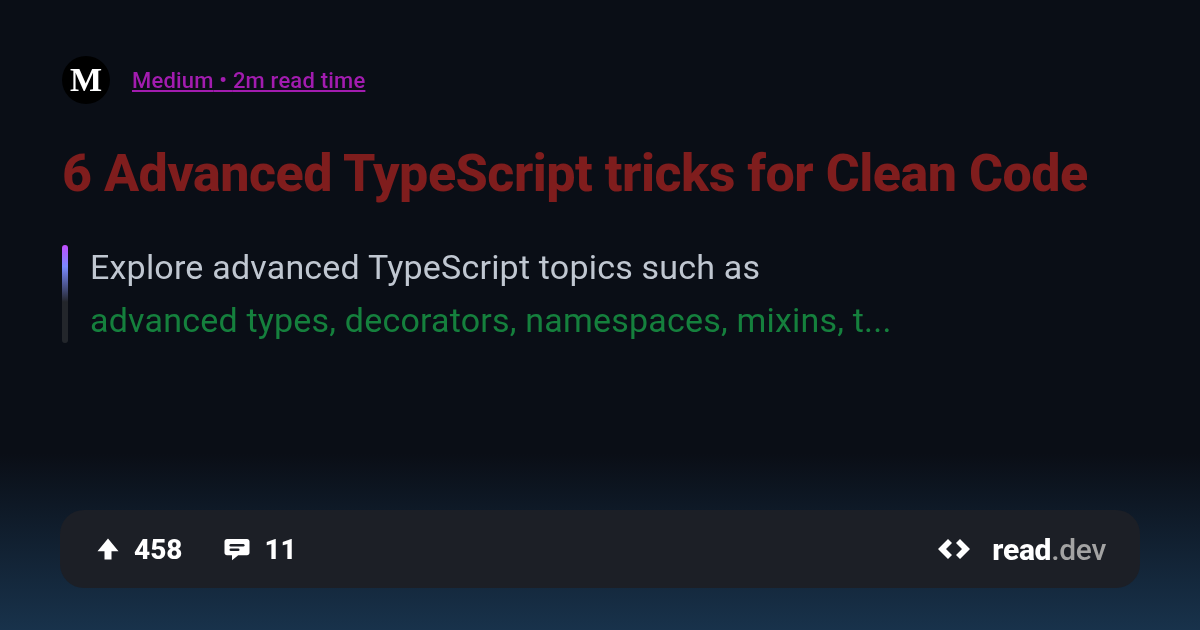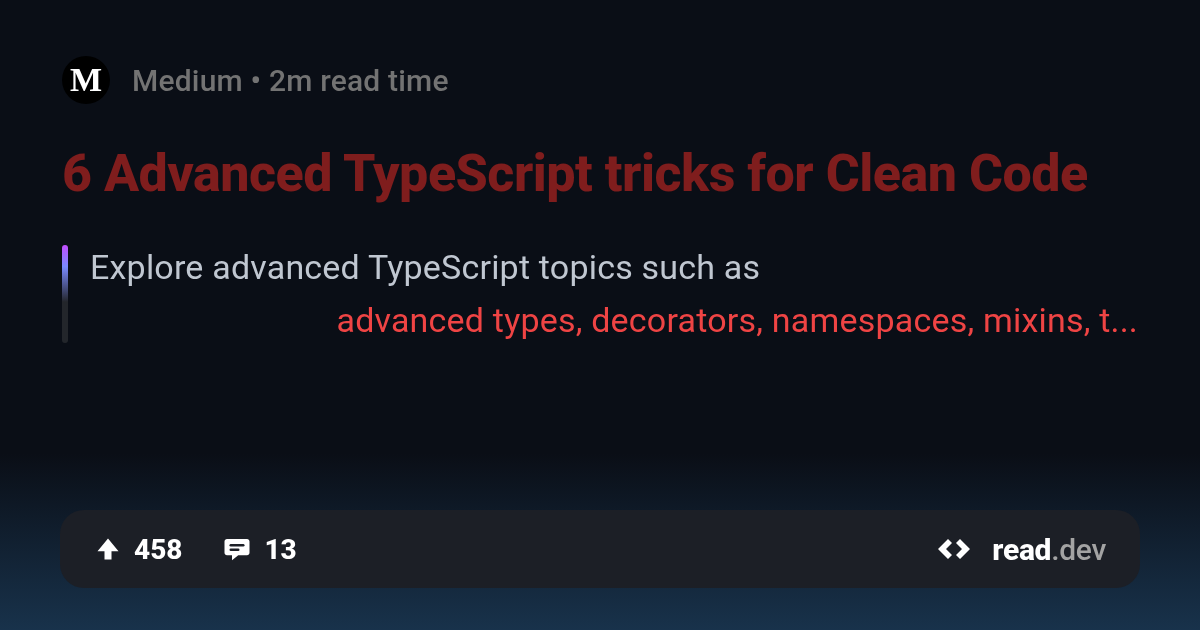--- a/index.html
+++ b/index.html
@@ -30,24 +30,25 @@
       display: flex;
       align-items: center;
       justify-content: center;
       font-family: Georgia, 'Times New Roman', serif;
       font-weight: 900;
       font-size: 34px;
       color: #ffffff;
       line-height: 1;
     }
     .meta-text {
-      color: #737373;
-      font-size: 30px;
+      color: #a21caf;
+      font-size: 22px;
       font-weight: 500;
       letter-spacing: 0.2px;
+      text-decoration: underline;
     }
     .title {
       font-size: 52px;
       font-weight: 800;
       line-height: 1.22;
       letter-spacing: -0.5px;
       margin-bottom: 36px;
       color: #7f1d1d;
     }
     .description-wrap {
@@ -67,21 +68,21 @@
     .description {
       font-size: 34px;
       line-height: 1.55;
       color: #a1a8b3;
       font-weight: 400;
       letter-spacing: 0.2px;
       max-height: 110px;
       overflow: hidden;
     }
     .description .line1 { color: #c0c7d1; }
-    .description .line2 { color: #ef4444; white-space: nowrap; text-align: right; }
+    .description .line2 { color: #15803d; white-space: nowrap; }
     .footer-bar {
       position: absolute;
       left: 60px;
       right: 60px;
       bottom: 42px;
       background: #1c1f26;
       border-radius: 24px;
       height: 78px;
       display: flex;
       align-items: center;
@@ -155,21 +156,21 @@
       </div>
 
       <div class="stat">
         <span>
           <svg width="30" height="30" viewBox="0 0 24 24" fill="#ffffff">
             <path d="M4 4 H20 C21.1 4 22 4.9 22 6 V15 C22 16.1 21.1 17 20 17 H13 L8 21 V17 H4 C2.9 17 2 16.1 2 15 V6 C2 4.9 2.9 4 4 4 Z"></path>
             <rect x="6" y="8" width="12" height="2" rx="1" fill="#1c1f26"></rect>
             <rect x="6" y="11.5" width="8" height="2" rx="1" fill="#1c1f26"></rect>
           </svg>
         </span>
-        <span>13</span>
+        <span>11</span>
       </div>
 
     </div>
 
     <div class="brand">
       <span>
         <svg width="44" height="32" viewBox="0 0 44 32" fill="none">
           <path d="M6 16 L16 6 L20 10 L14 16 L20 22 L16 26 Z" fill="#ffffff"></path>
           <path d="M38 16 L28 6 L24 10 L30 16 L24 22 L28 26 Z" fill="#ffffff"></path>
         </svg>

